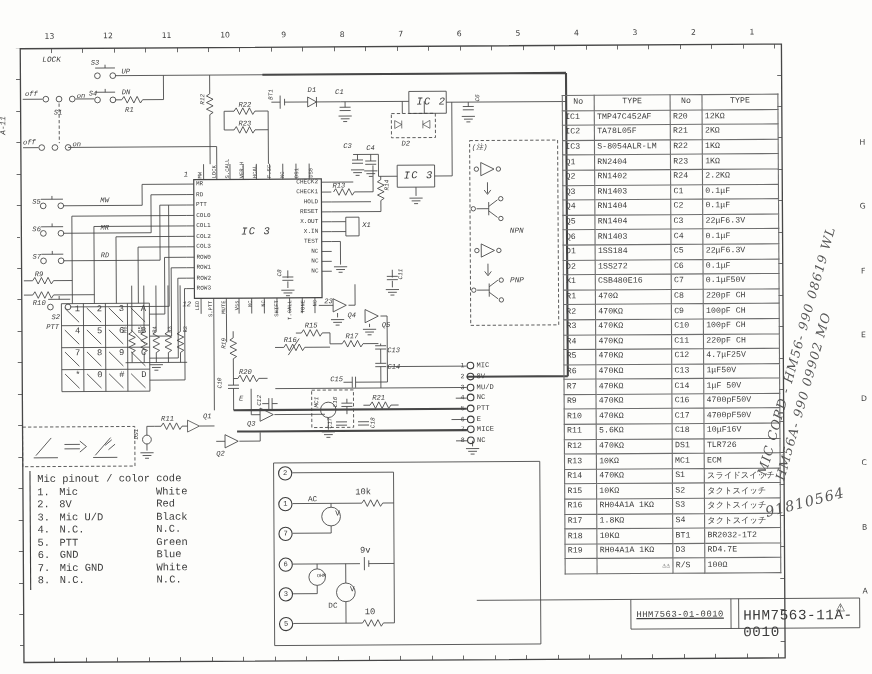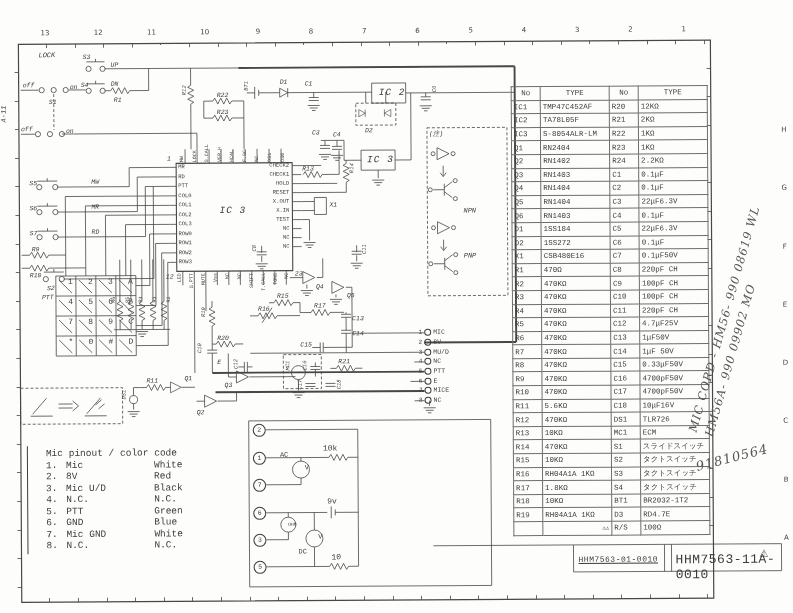--- a/index.html
+++ b/index.html
@@ -34,21 +34,21 @@
   
   .tpin{position:absolute;width:11px;height:11px;border:0.9px solid #3c3c3c;border-radius:50%;font-size:6.5px;line-height:11px;text-align:center;}
   .meter{position:absolute;text-align:right;color:#3c3c3c;}
   
   .parts{position:absolute;left:512px;top:87px;border-collapse:collapse;font-size:7.5px;}
   .parts th,.parts td{border:0.8px solid #6e6e6e;height:12.6px;padding:0 2px;font-weight:normal;white-space:nowrap;overflow:hidden;}
   .parts .cno{width:24px;}
   .parts .cty{width:64px;}
   .parts th{text-align:center;}
   
-  .pinout{position:absolute;left:26px;top:444px;width:202px;border-left:1.2px solid #3c3c3c;padding:2px 0 2px 18px;font-size:9.5px;line-height:11.5px;}
+  .pinout{position:absolute;left:26px;top:426px;width:202px;border-left:1.2px solid #3c3c3c;padding:2px 0 2px 6px;font-size:9.5px;line-height:11.5px;}
   .pinout .row{display:flex;}
   .pinout .a{width:20px;}
   .pinout .b{width:88px;}
   
   .tb-label{position:absolute;font-size:8px;letter-spacing:0.5px;}
   .hand{position:absolute;font-family:"DejaVu Serif",serif;font-style:italic;color:#555;letter-spacing:1px;}
   .handlines{left:588px;top:270px;width:310px;transform:rotate(-74deg);font-size:11.5px;line-height:17px;}
   .serial{left:694px;top:452px;transform:rotate(-14deg);font-size:13px;}
   .hazard{position:absolute;font-family:"DejaVu Sans",sans-serif;color:#3c3c3c;}
 </style>
@@ -567,26 +567,20 @@
         <td class="cno">C13</td>
         <td class="cty">1μF50V</td>
       </tr>
           <tr>
         <td class="cno">R7</td>
         <td class="cty">470KΩ</td>
         <td class="cno">C14</td>
         <td class="cty">1μF 50V</td>
       </tr>
           <tr>
-        <td class="cno">R8</td>
-        <td class="cty">470KΩ</td>
-        <td class="cno">C15</td>
-        <td class="cty">0.33μF50V</td>
-      </tr>
-          <tr>
         <td class="cno">R9</td>
         <td class="cty">470KΩ</td>
         <td class="cno">C16</td>
         <td class="cty">4700pF50V</td>
       </tr>
           <tr>
         <td class="cno">R10</td>
         <td class="cty">470KΩ</td>
         <td class="cno">C17</td>
         <td class="cty">4700pF50V</td>

